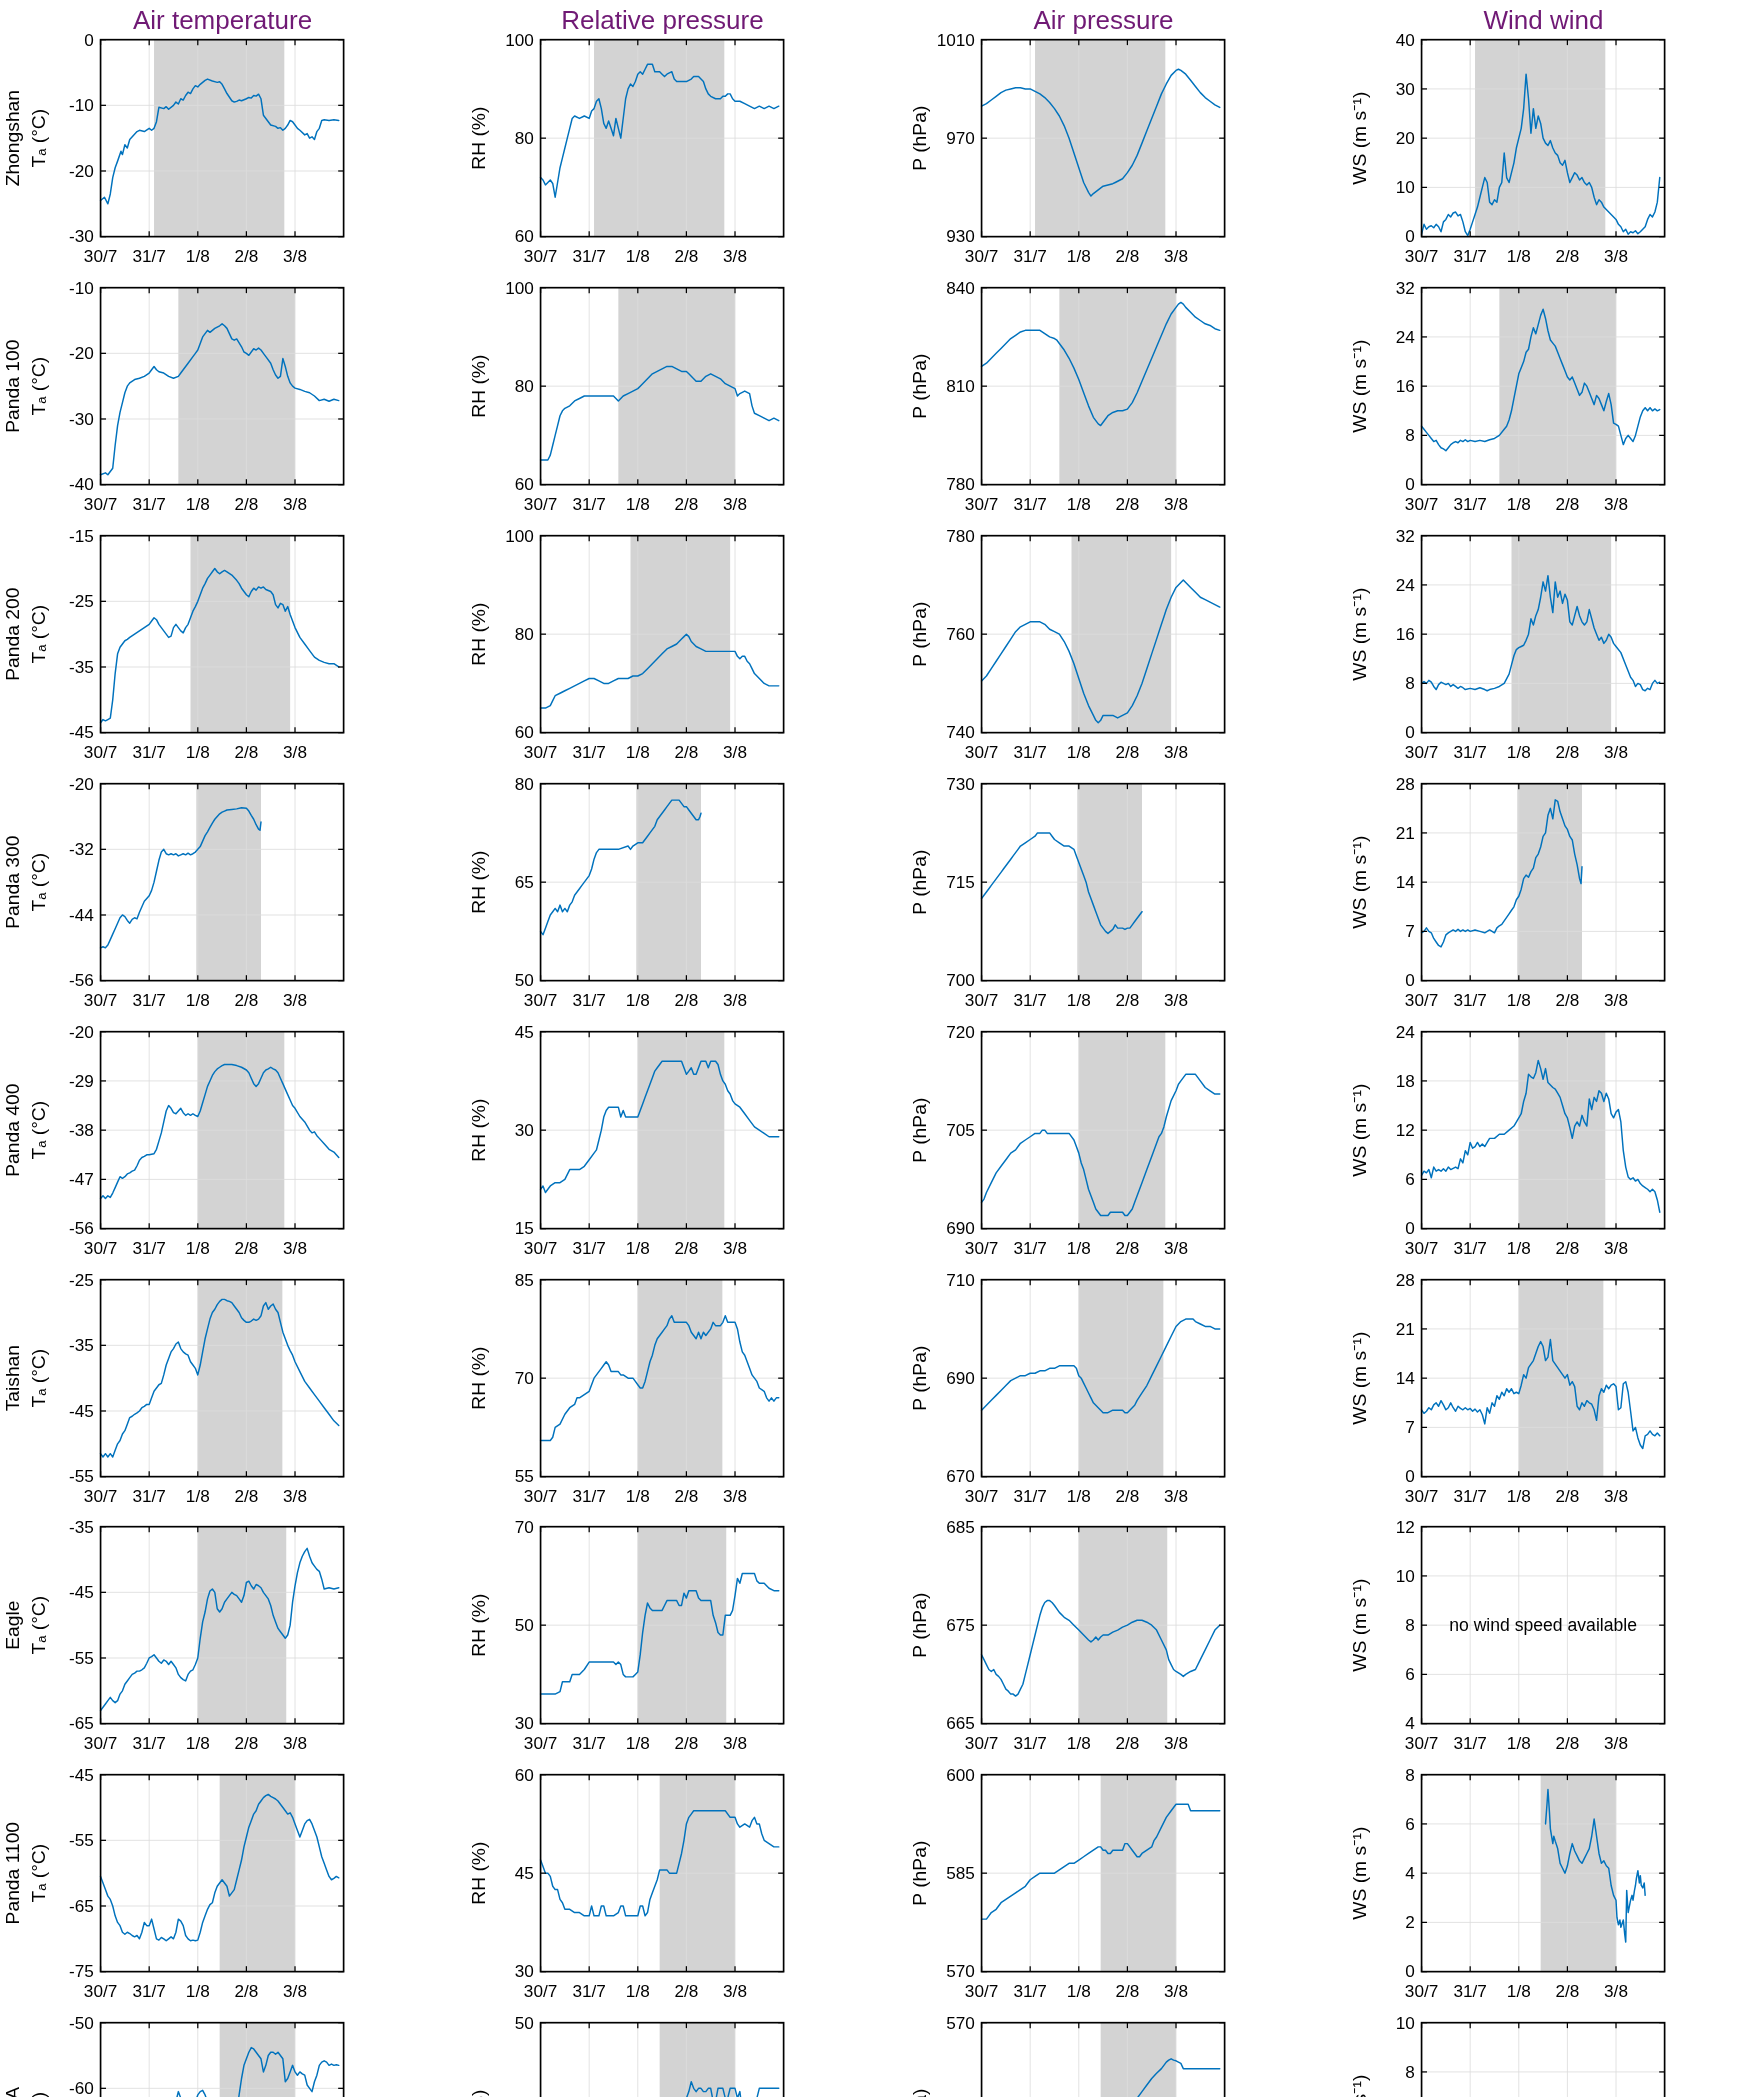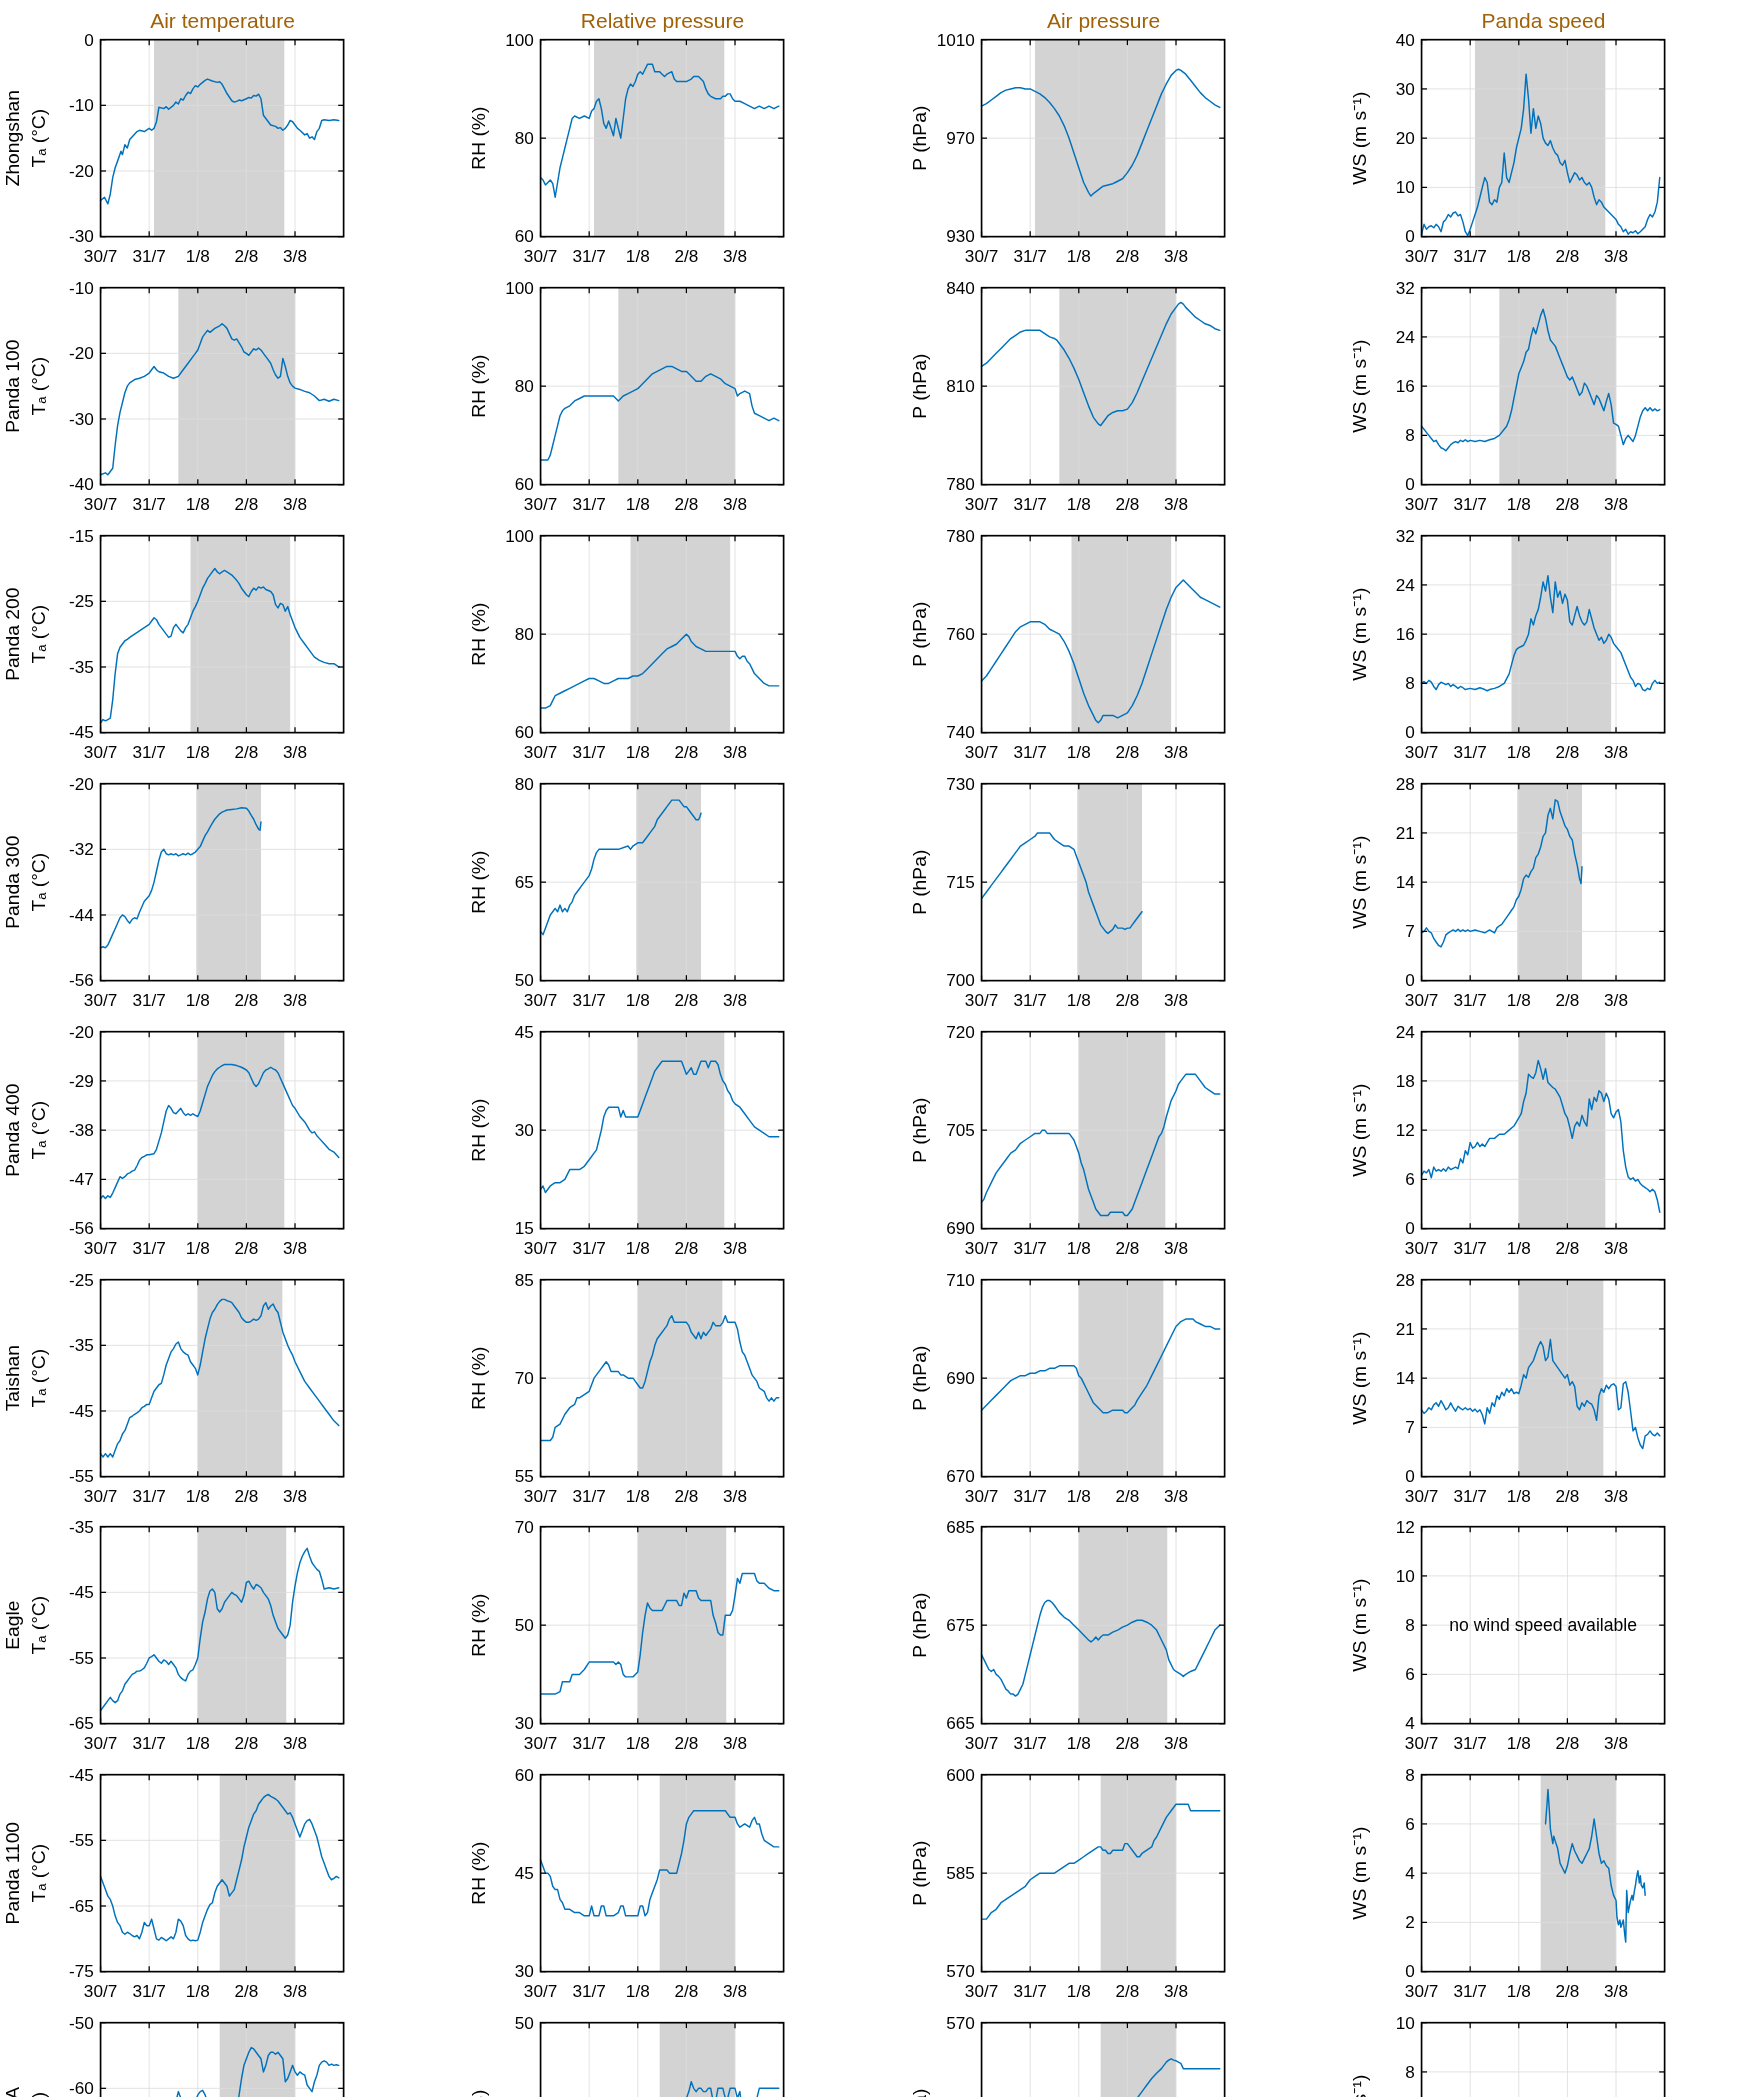--- a/index.html
+++ b/index.html
@@ -1,29 +1,29 @@
 <!DOCTYPE html>
 <html style="font-size:6.7px"><head>
 <meta charset="utf-8">
 <style>
   html,body{margin:0;padding:0;background:#ffffff;}
   body{width:1764px;height:2526px;position:relative;font-family:"Liberation Sans",sans-serif;color:#000;}
   #figure{position:absolute;left:0;top:0;width:1764px;height:2526px;}
-  .col-title{position:absolute;top:6.7px;height:27px;width:243px;text-align:center;font-size:21px;line-height:27px;color:#a16207;}
+  .col-title{position:absolute;top:6.7px;height:27px;width:243px;text-align:center;font-size:26px;line-height:27px;color:#701a75;}
   .ct0{left:101px}.ct1{left:541px}.ct2{left:982px}.ct3{left:1422px}
   #panels svg{position:absolute;overflow:visible;font-family:"Liberation Sans",sans-serif;}
 </style>
 </head>
 <body>
 
 <div id="figure">
   <div class="col-title ct0">Air temperature</div>
   <div class="col-title ct1">Relative pressure</div>
   <div class="col-title ct2">Air pressure</div>
-  <div class="col-title ct3">Panda speed</div>
+  <div class="col-title ct3">Wind wind</div>
 
   <div id="panels">
       <svg width="440" height="248" style="left: 0px; top: 37px;" viewBox="0 0 1050 591">
         <rect x="367.6" y="6" width="310.88" height="470" fill="#d3d3d3"></rect>
         <line x1="356" y1="6" x2="356" y2="476" stroke="#dcdcdc" stroke-width="2"></line>
         <line x1="472" y1="6" x2="472" y2="476" stroke="#dcdcdc" stroke-width="2"></line>
         <line x1="588" y1="6" x2="588" y2="476" stroke="#dcdcdc" stroke-width="2"></line>
         <line x1="704" y1="6" x2="704" y2="476" stroke="#dcdcdc" stroke-width="2"></line>
         <line x1="240" y1="162.66666666666669" x2="820" y2="162.66666666666669" stroke="#dcdcdc" stroke-width="2"></line>
         <line x1="240" y1="319.33333333333337" x2="820" y2="319.33333333333337" stroke="#dcdcdc" stroke-width="2"></line>

